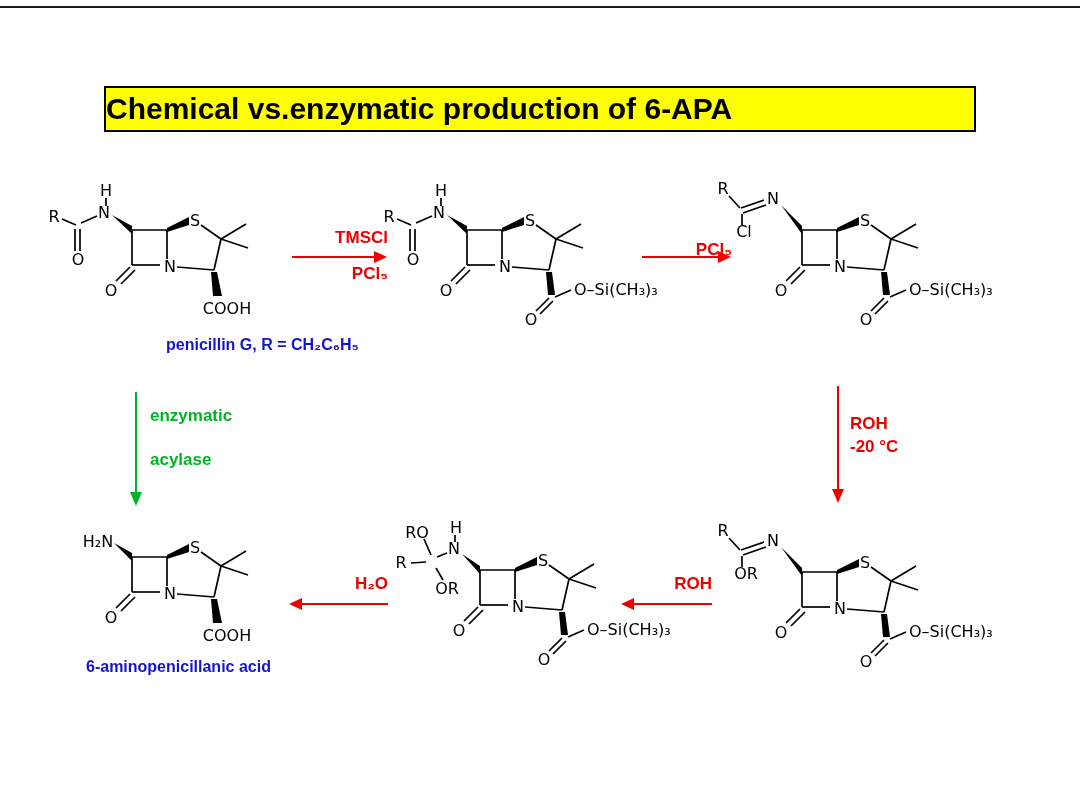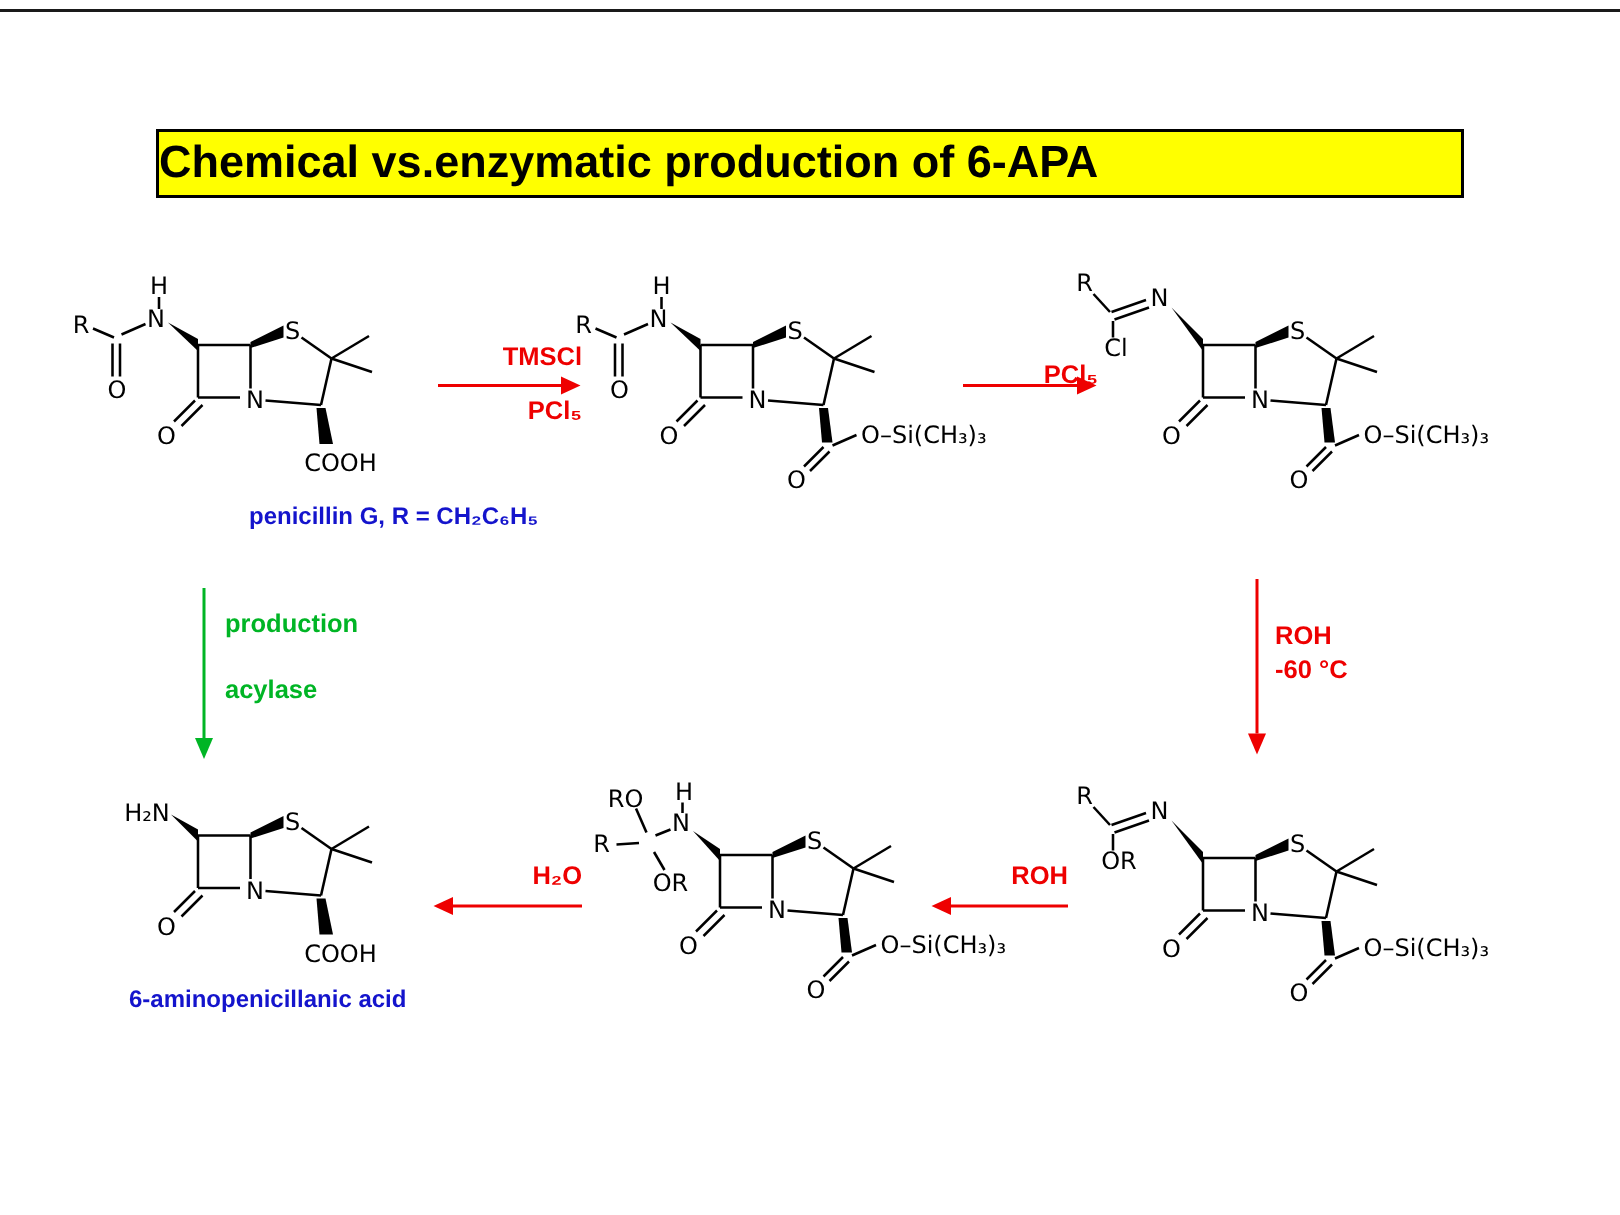--- a/index.html
+++ b/index.html
@@ -197,37 +197,37 @@
   <svg class="arrow red" style="left:642px; top:250px" width="90" height="14">
     <line x1="0" y1="7" x2="76" y2="7" stroke="currentColor" stroke-width="2"></line>
     <polygon points="76,1 76,13 89,7" fill="currentColor"></polygon>
   </svg>
 
   <svg class="arrow red" style="left:830px; top:386px" width="16" height="118">
     <line x1="8" y1="0" x2="8" y2="103" stroke="currentColor" stroke-width="2"></line>
     <polygon points="2,103 14,103 8,117" fill="currentColor"></polygon>
   </svg>
   <div class="reagent red" style="left:850px; top:414px">ROH</div>
-  <div class="reagent red" style="left:850px; top:437px">-60 °C</div>
+  <div class="reagent red" style="left:850px; top:437px">-20 °C</div>
 
   <div class="reagent red centered" style="left:620px; top:574px; width:92px">ROH</div>
   <svg class="arrow red" style="left:620px; top:597px" width="92" height="14">
     <line x1="92" y1="7" x2="14" y2="7" stroke="currentColor" stroke-width="2"></line>
     <polygon points="14,1 14,13 1,7" fill="currentColor"></polygon>
   </svg>
 
   <div class="reagent red centered" style="left:288px; top:574px; width:100px">H₂O</div>
   <svg class="arrow red" style="left:288px; top:597px" width="100" height="14">
     <line x1="100" y1="7" x2="14" y2="7" stroke="currentColor" stroke-width="2"></line>
     <polygon points="14,1 14,13 1,7" fill="currentColor"></polygon>
   </svg>
 
   <svg class="arrow green" style="left:128px; top:392px" width="16" height="115">
     <line x1="8" y1="0" x2="8" y2="100" stroke="currentColor" stroke-width="2"></line>
     <polygon points="2,100 14,100 8,114" fill="currentColor"></polygon>
   </svg>
-  <div class="reagent green" style="left:150px; top:406px">production</div>
+  <div class="reagent green" style="left:150px; top:406px">enzymatic</div>
   <div class="reagent green" style="left:150px; top:450px">acylase</div>
 
   <div class="caption" style="left:166px; top:336px">penicillin G, R = CH₂C₆H₅</div>
   <div class="caption" style="left:86px; top:658px">6-aminopenicillanic acid</div>
 
 </div>
 
 </body></html>

